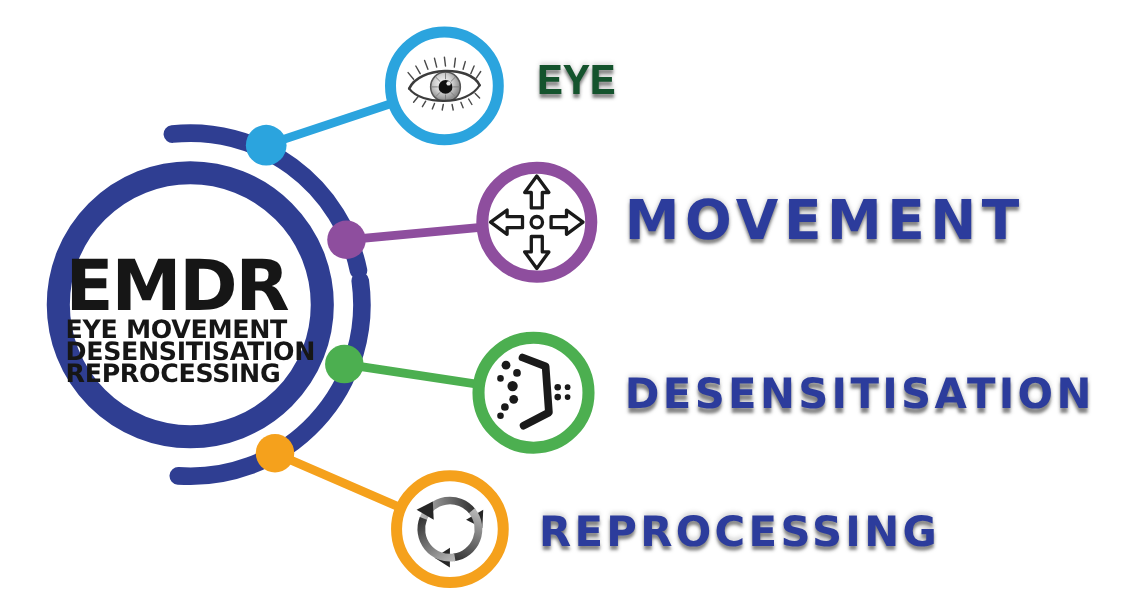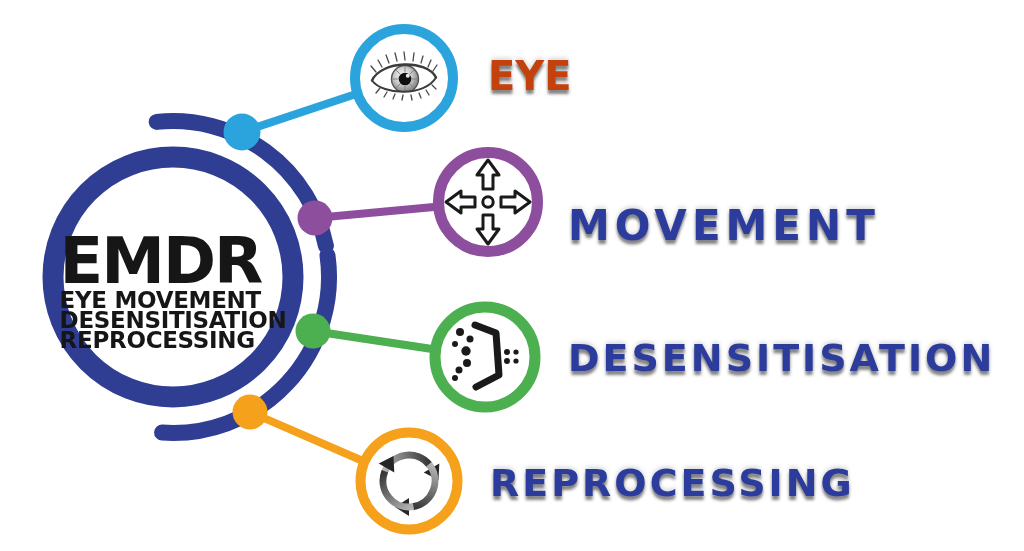--- a/index.html
+++ b/index.html
@@ -12,21 +12,21 @@
   .emdr-text{position:absolute;left:173px;top:291px;transform:translate(-50%,-50%);
              text-align:left;color:#161616;white-space:nowrap;}
   .emdr-acronym{font-size:64px;font-weight:700;letter-spacing:-2px;line-height:58px;}
   .emdr-sub{font-size:23px;font-weight:700;letter-spacing:-0.3px;line-height:20px;}
 
   
   .label{position:absolute;transform:translateY(-50%);font-weight:700;
          white-space:nowrap;
          text-shadow:0 4px 3px rgba(33,33,33,0.55), 0 -2px 4px rgba(120,120,120,0.28);}
   .label-eye{left:488px;top:76px;font-size:40px;letter-spacing:0px;}
-  .label-movement{left:568px;top:200px;font-size:42px;letter-spacing:5px;margin-top:25px;}
+  .label-movement{left:568px;top:200px;font-size:50px;letter-spacing:5px;}
   .label-desensitisation{left:568px;top:358px;font-size:38px;letter-spacing:3px;}
   .label-reprocessing{left:490px;top:483px;font-size:38px;letter-spacing:3px;}
 </style>
 </head>
 <body>
 
 <div class="stage">
 
   <svg width="1024" height="551" viewBox="0 0 1024 551">
     <defs>
@@ -159,17 +159,17 @@
 
   <div class="emdr-text">
     <div class="emdr-acronym">EMDR</div>
     <div class="emdr-sub">
       <div>EYE MOVEMENT</div>
       <div>DESENSITISATION</div>
       <div>REPROCESSING</div>
     </div>
   </div>
 
-  <div class="label label-eye" style="color: #c2410c;">EYE</div>
+  <div class="label label-eye" style="color: #14532d; font-family: Liberation Mono, monospace;">EYE</div>
   <div class="label label-movement" style="color: rgb(44, 60, 156);">MOVEMENT</div>
   <div class="label label-desensitisation" style="color: rgb(44, 60, 156);">DESENSITISATION</div>
   <div class="label label-reprocessing" style="color: rgb(44, 60, 156);">REPROCESSING</div>
 </div>
 
 </body></html>

